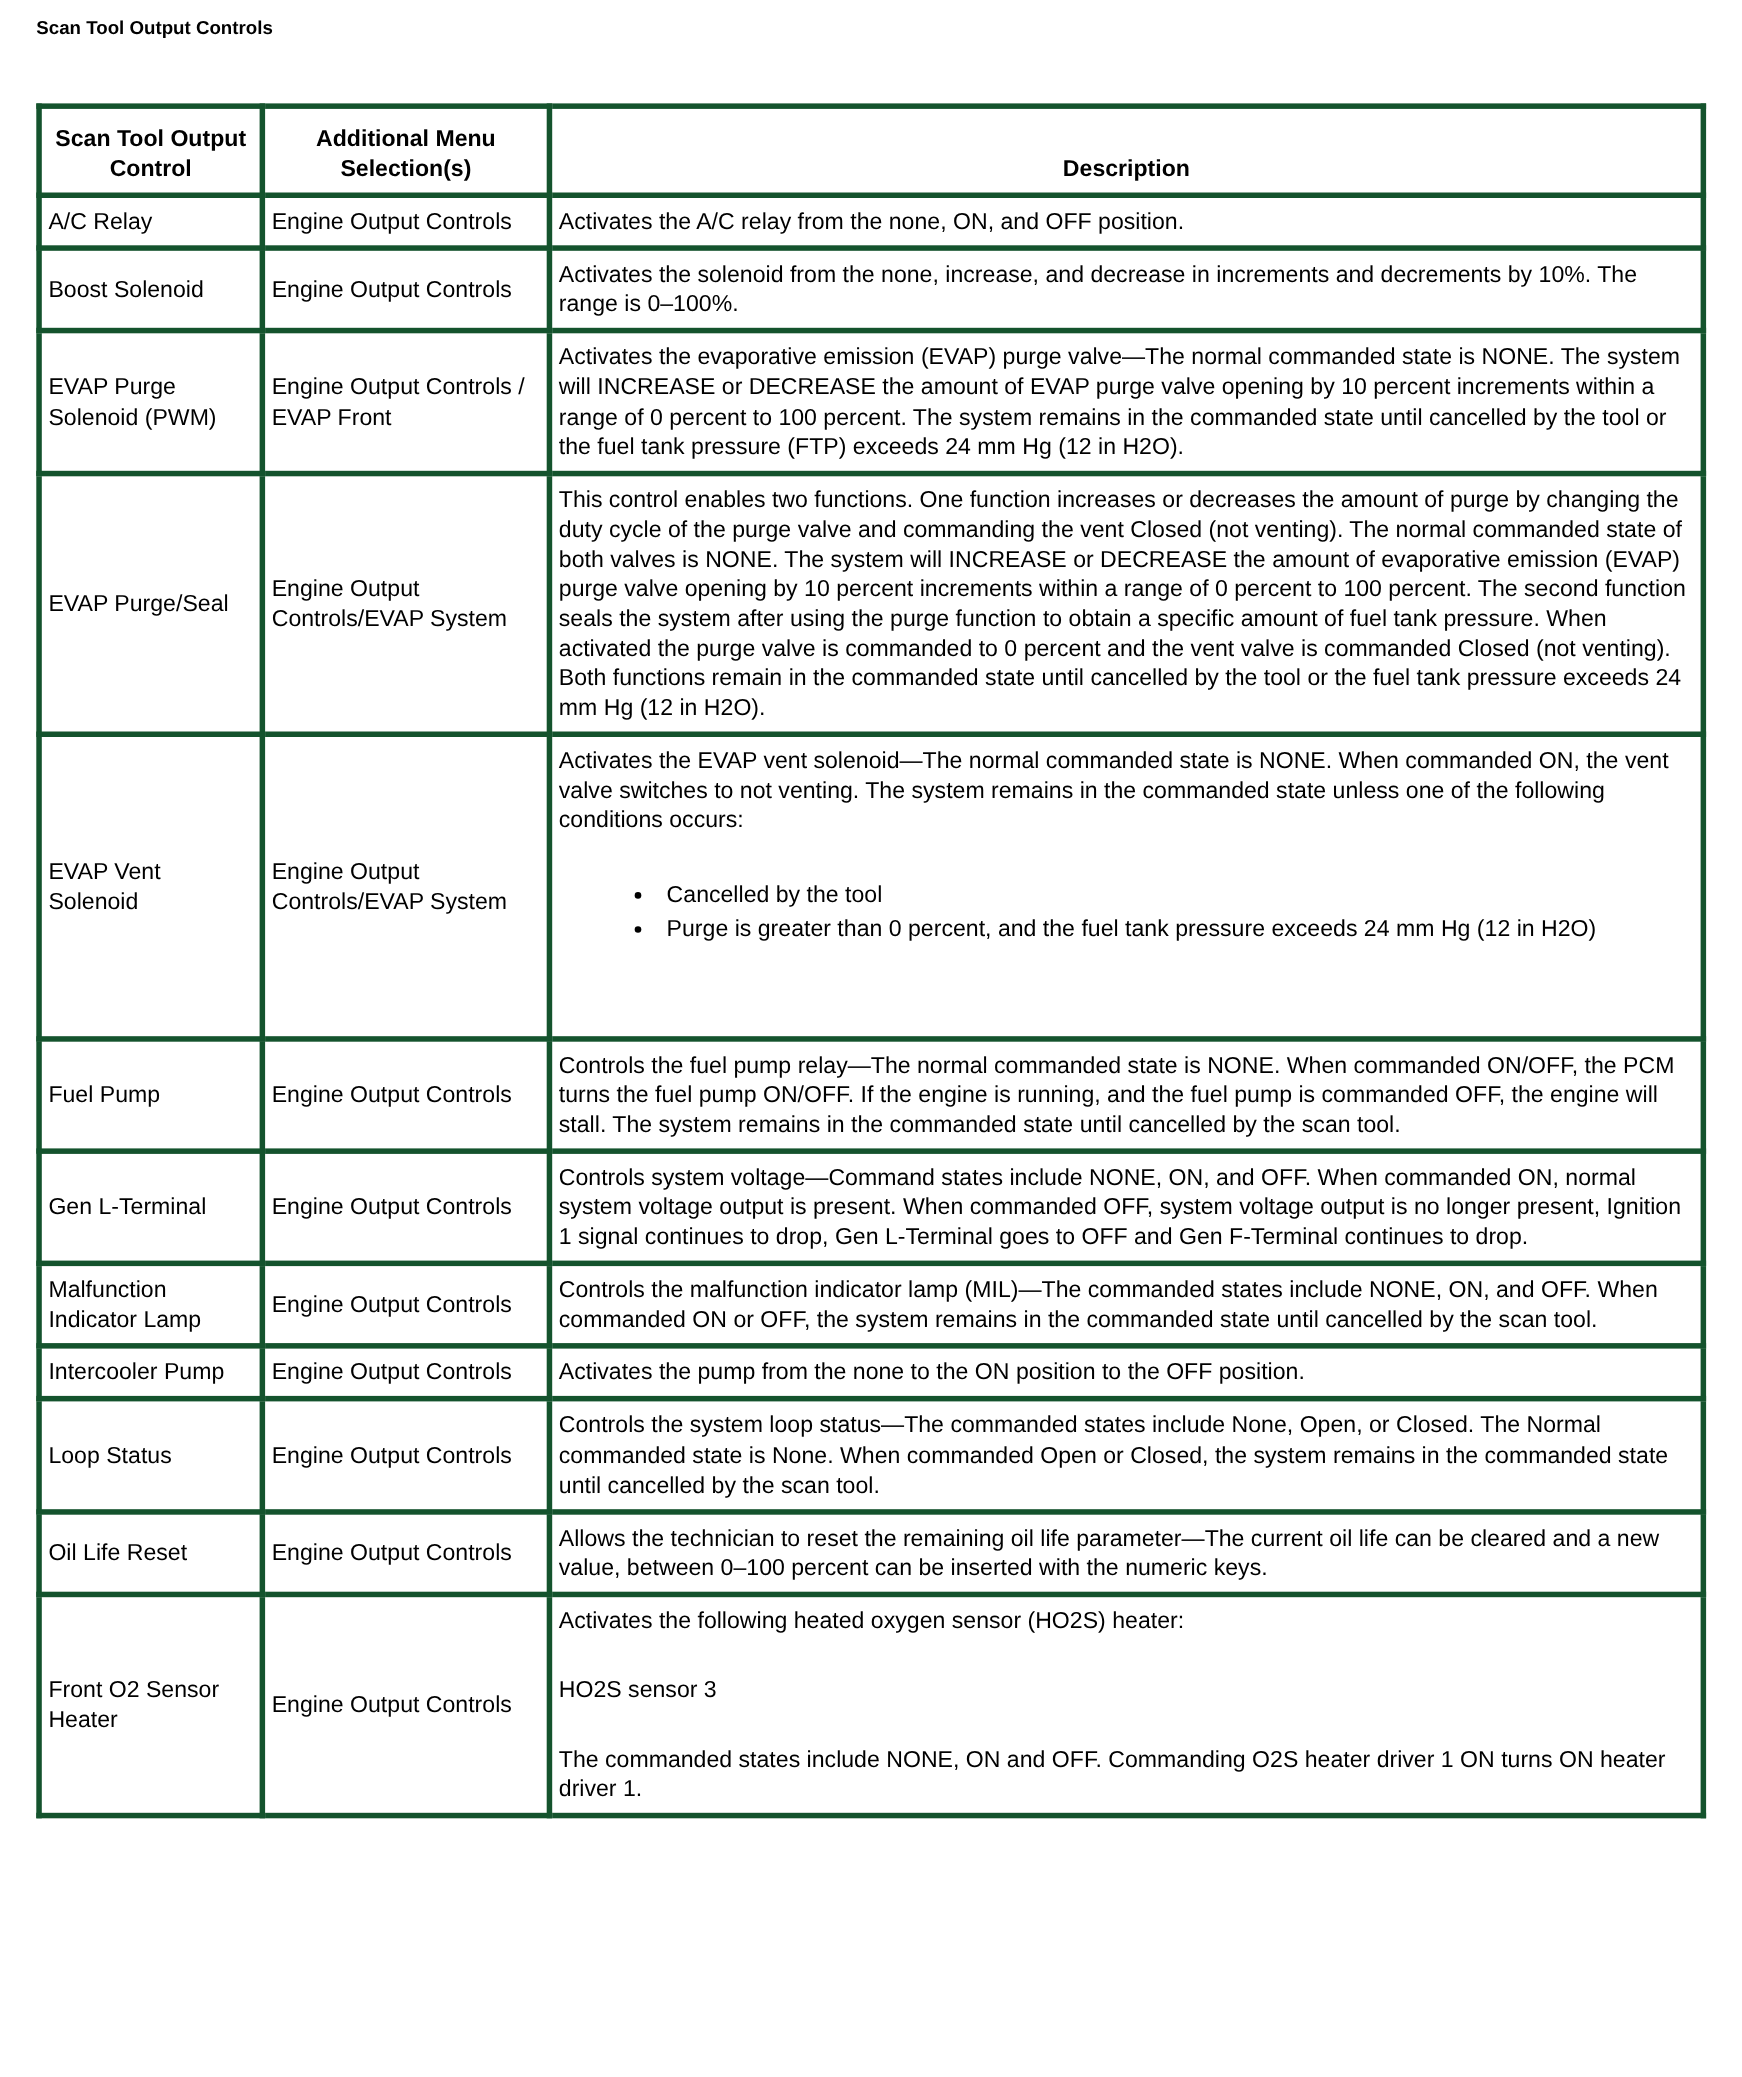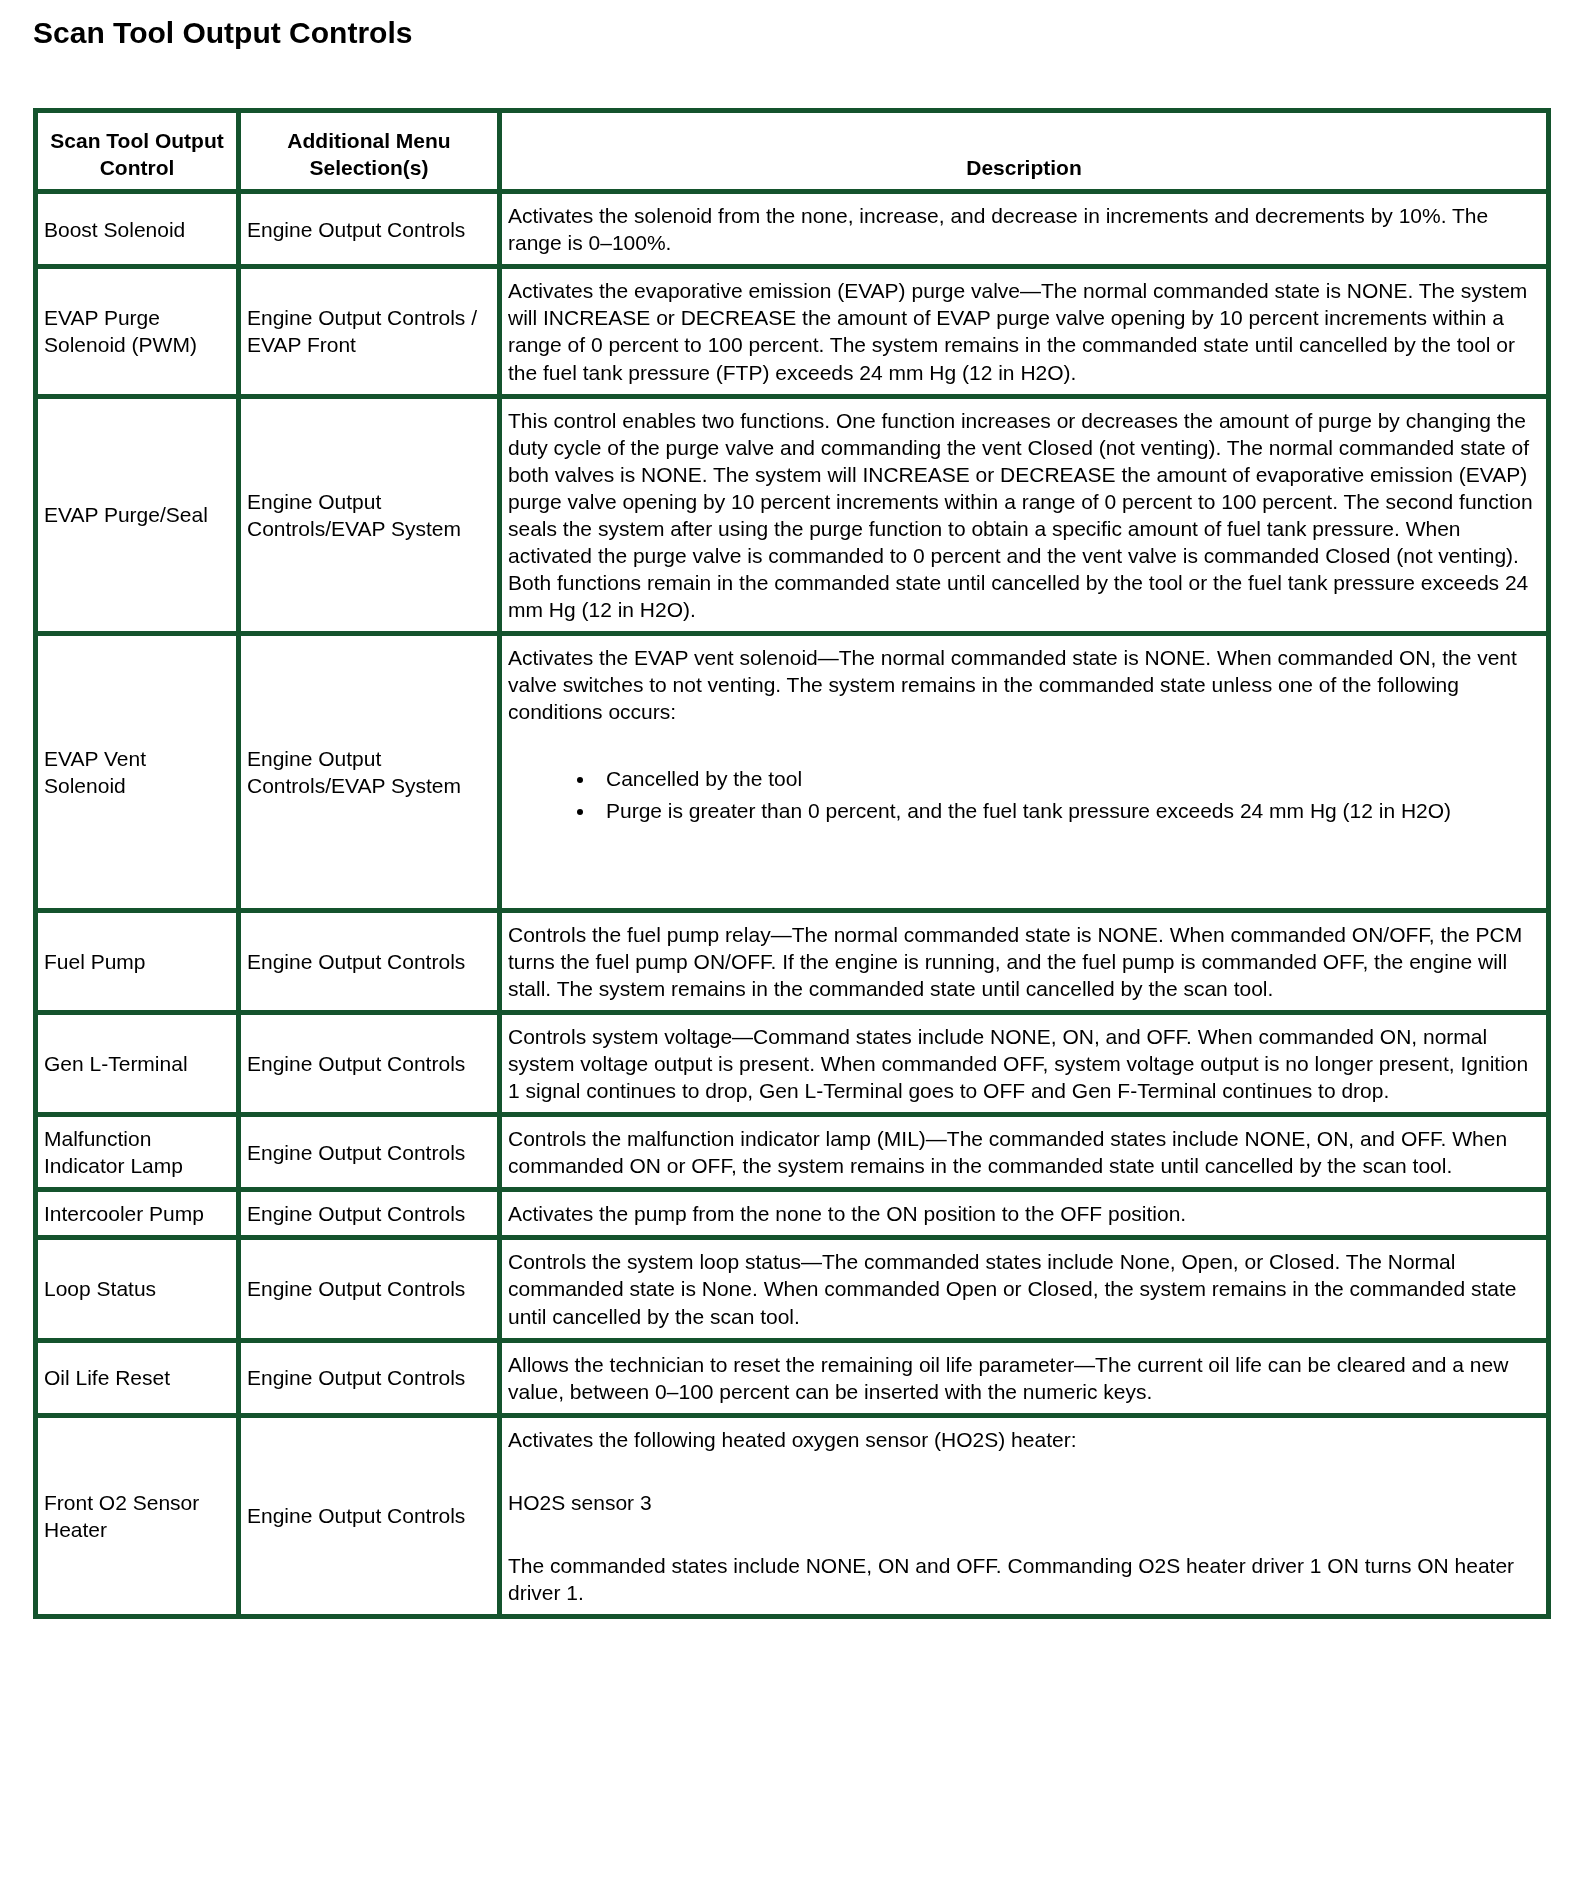--- a/index.html
+++ b/index.html
@@ -9,21 +9,21 @@
     color: #000000;
     font-family: "Liberation Sans", sans-serif;
   }
   .page {
     width: 1584px;
     box-sizing: border-box;
     padding: 16px 32px 40px 33px;
     background: #ffffff;
   }
   .title {
-    font-size: 30px;
+    font-size: 17px;
     font-weight: bold;
     margin: 0;
     padding: 0;
   }
   table.controls-table {
     border-collapse: collapse;
     table-layout: fixed;
     width: 1518px;
     margin-top: 58px;
   }
@@ -66,20 +66,27 @@
 
   <table class="controls-table">
     <thead>
       <tr>
         <th class="col-control">Scan Tool Output Control</th>
         <th class="col-menu">Additional Menu Selection(s)</th>
         <th class="col-desc">Description</th>
       </tr>
     </thead>
     <tbody>
+  <tr>
+    <td class="cell-control">A/C Relay</td>
+    <td class="cell-menu">Engine Output Controls</td>
+    <td class="cell-desc">
+            <p>Activates the A/C relay from the none, ON, and OFF position.</p>
+          </td>
+  </tr>
 
   <tr>
     <td class="cell-control">Boost Solenoid</td>
     <td class="cell-menu">Engine Output Controls</td>
     <td class="cell-desc">
             <p>Activates the solenoid from the none, increase, and decrease in increments and decrements by 10%. The range is 0–100%.</p>
           </td>
   </tr>
 
   <tr>

